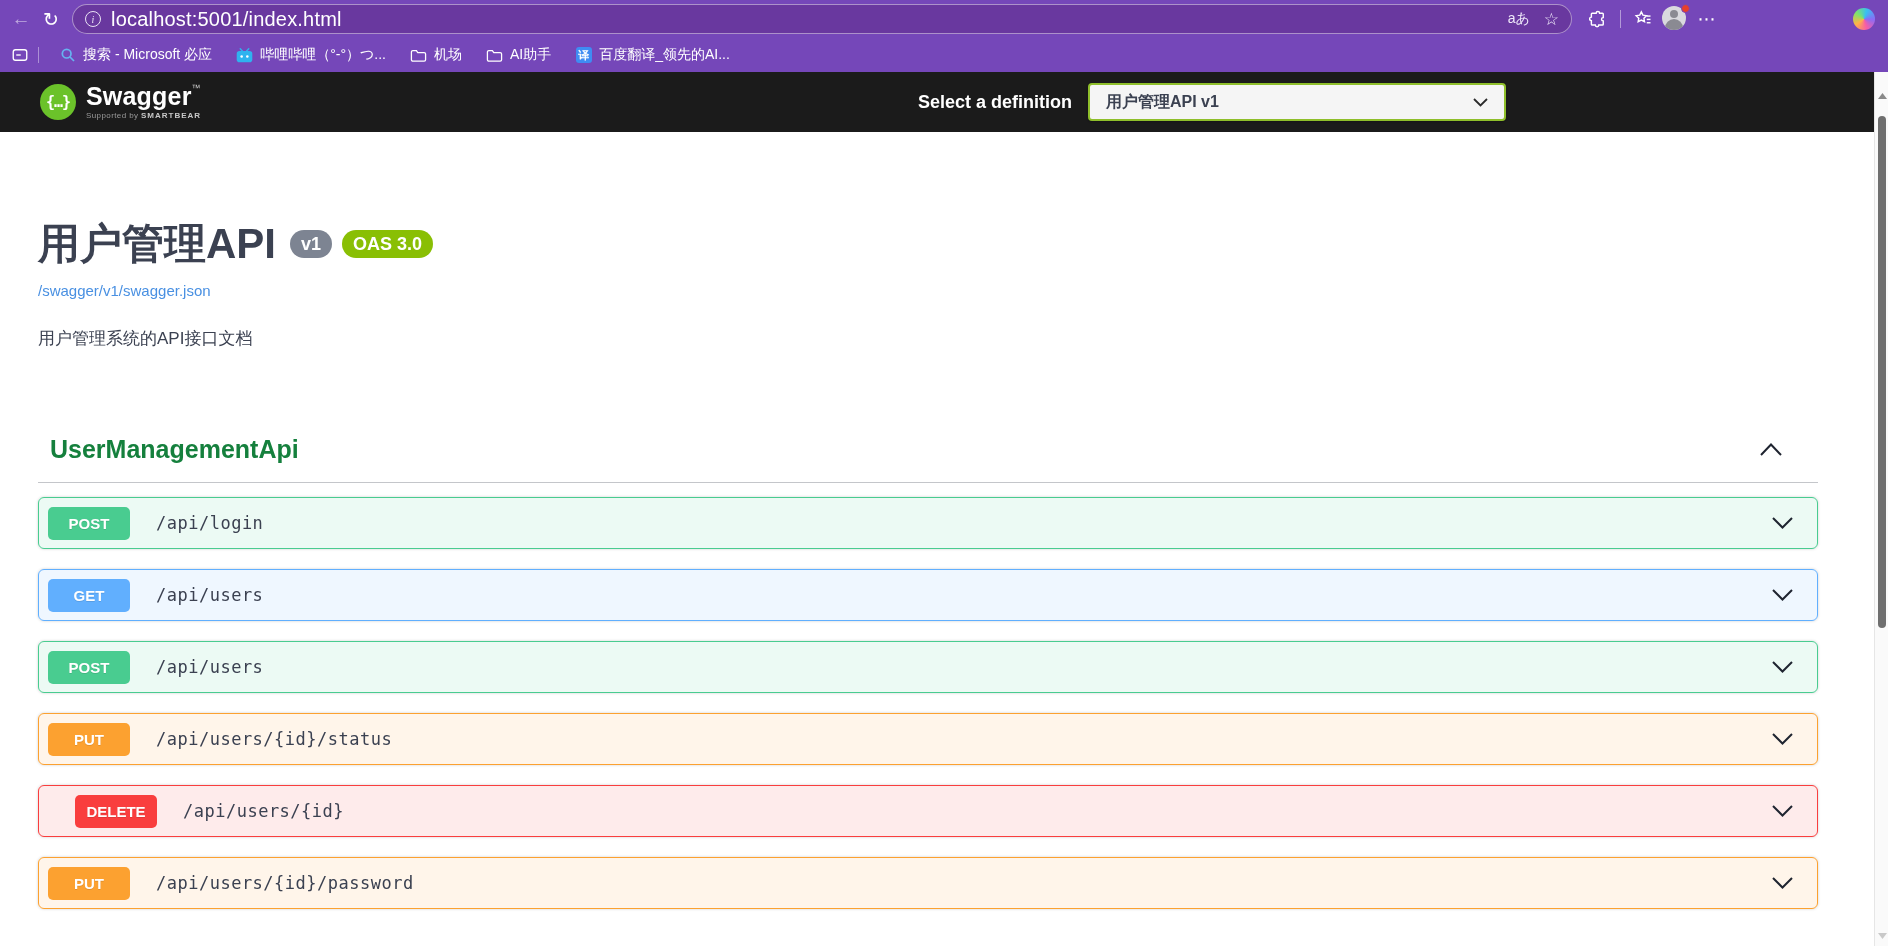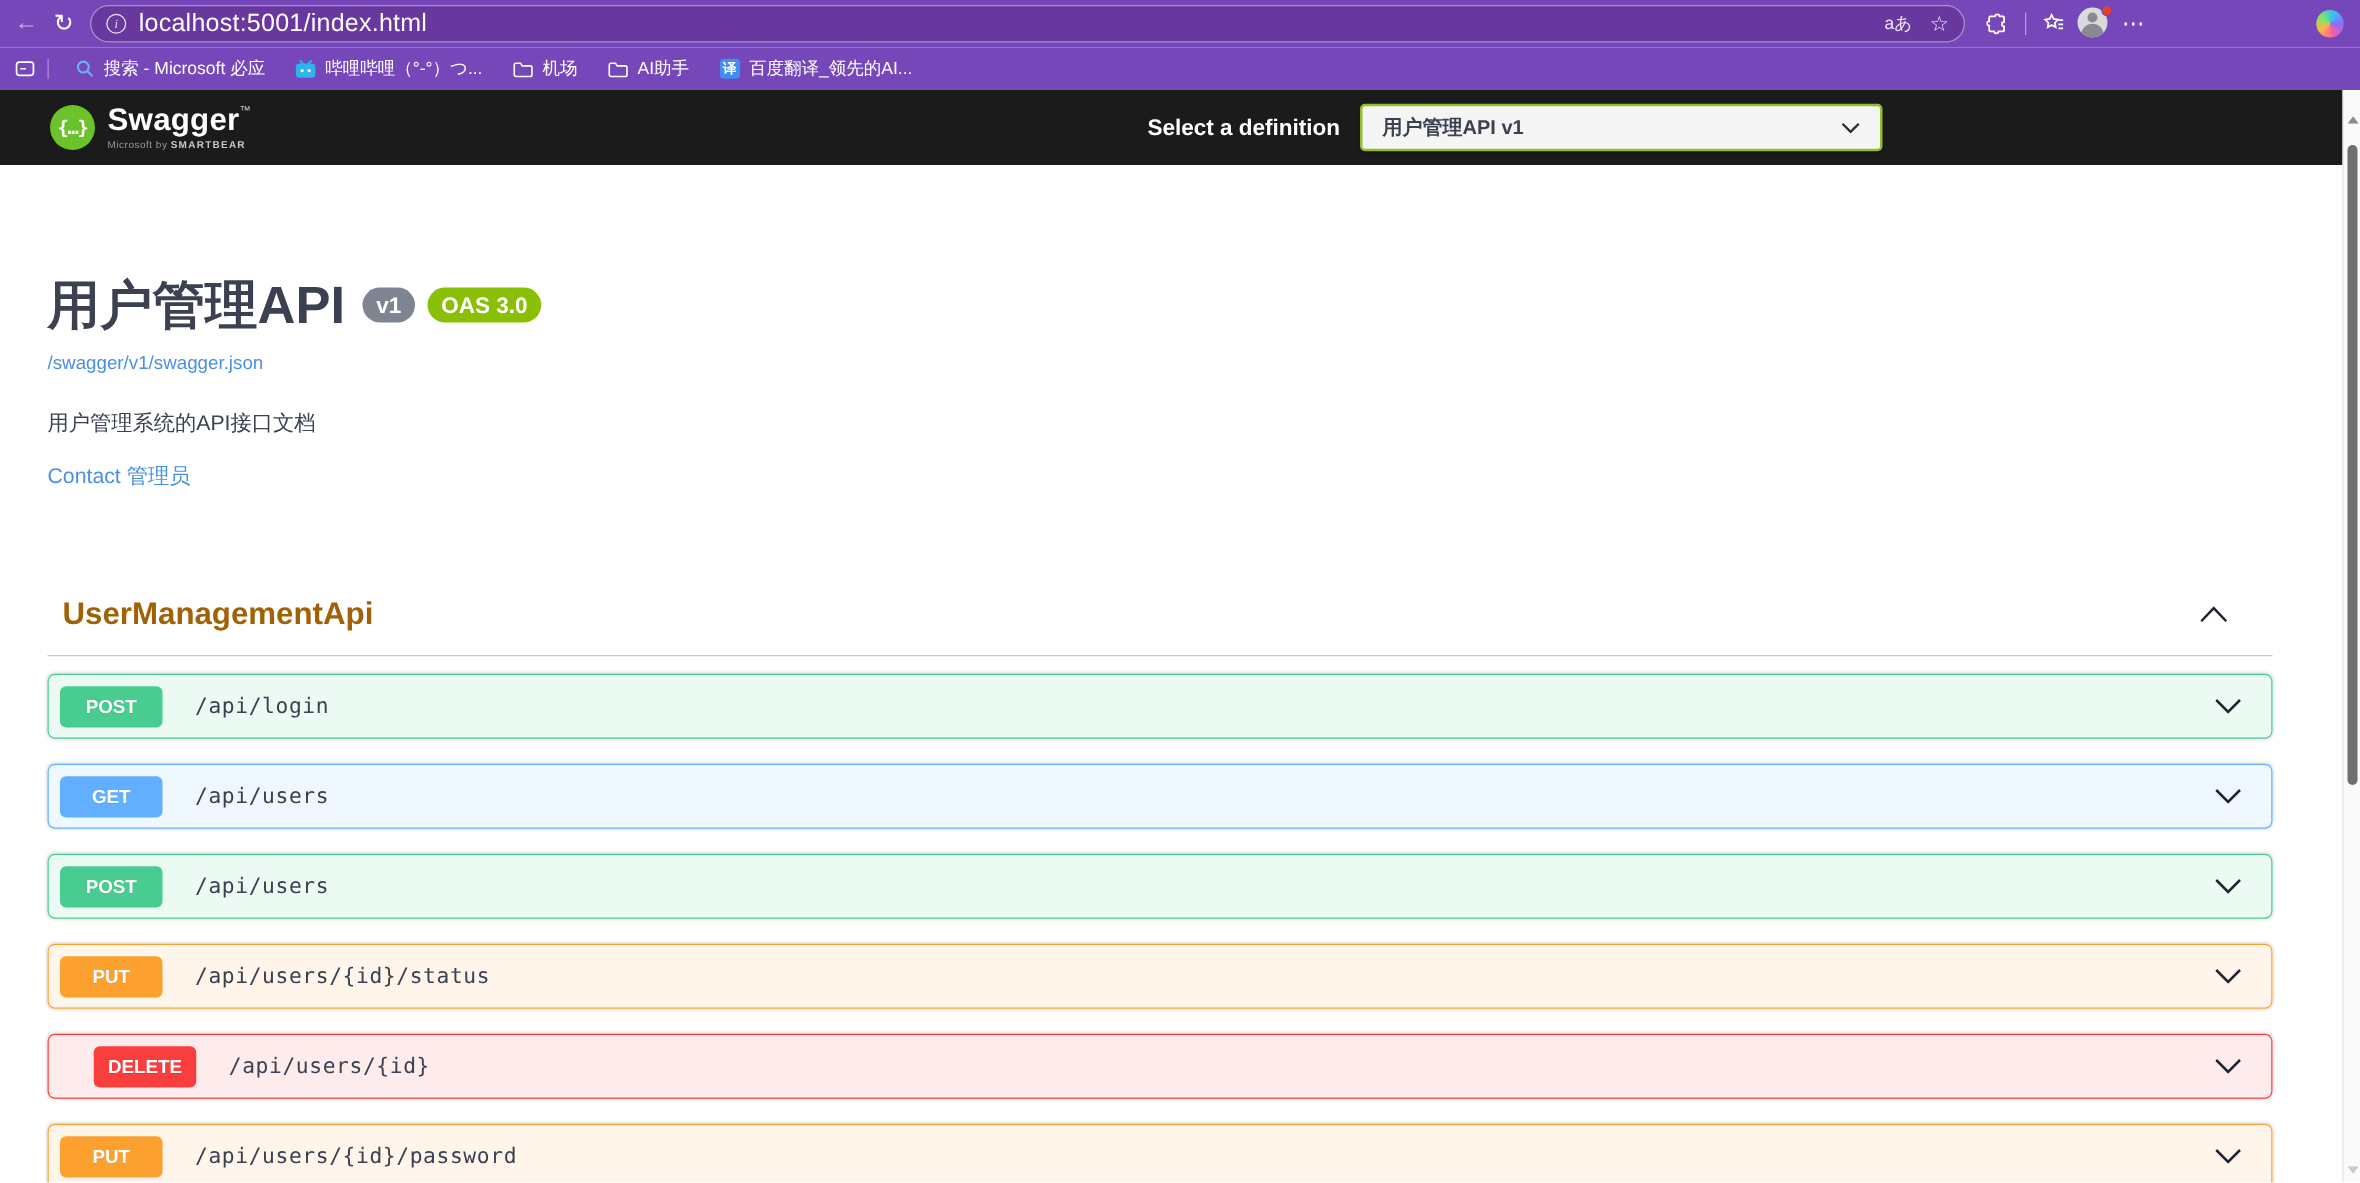--- a/index.html
+++ b/index.html
@@ -76,21 +76,21 @@
   .badge-pill { border-radius:57px; color:#fff; font-size:18px; font-weight:bold; padding:5px 11px; line-height:1; }
   .badge-version { background:#7d8492; }
   .badge-oas { background:#89bf04; }
   .spec-link { margin-top:16px; font-size:15px; color:#4990e2; }
   .api-description { margin-top:28px; font-size:17px; color:#3b4151; }
   .contact-link { margin-top:19px; font-size:17px; color:#4990e2; }
 
   .tag-section { margin-top:84px; }
   .tag-header { display:flex; align-items:center; justify-content:space-between;
     padding:0 10px 18px 12px; border-bottom:1px solid rgba(59,65,81,.3); }
-  .tag-title { font-size:25px; font-weight:bold; color:#a16207; }
+  .tag-title { font-size:25px; font-weight:bold; color:#15803d; }
   .tag-collapse { display:flex; align-items:center; justify-content:center; width:30px; height:30px; margin-right:22px; }
 
   .endpoints { margin-top:14px; }
   .opblock { height:52px; border-radius:6px; border:1px solid; display:flex; align-items:center;
     padding-left:9px; margin-bottom:20px; box-shadow:0 0 3px rgba(0,0,0,.19); }
   .op-method { width:82px; height:33px; border-radius:5px; color:#fff; font-weight:bold; font-size:15px;
     display:flex; align-items:center; justify-content:center; text-shadow:0 1px 0 rgba(0,0,0,.1); flex:0 0 auto; }
   .op-path { margin-left:26px; font-family:"DejaVu Sans Mono", monospace; font-size:17px; color:#3b4151; letter-spacing:.5px; }
   .op-chevron { margin-left:auto; margin-right:24px; display:flex; }
 
@@ -208,21 +208,21 @@
   </div>
 
   <div class="swagger-topbar">
     <div class="logo-group">
       <div class="logo-circle">{…}</div>
       <div class="logo-texts">
         <div>
           <span class="logo-title">Swagger</span><span class="logo-tm">™</span>
         </div>
         <div class="logo-sub">
-          <span>Microsoft by</span> <b>SMARTBEAR</b>
+          <span>Supported by</span> <b>SMARTBEAR</b>
         </div>
       </div>
     </div>
     <div class="topbar-right">
       <span class="select-label">Select a definition</span>
       <div class="definition-select">
         <span class="sel-text">用户管理API v1</span>
         <span class="sel-chevron">
           <svg width="15" height="9" viewBox="0 0 15 9" fill="none" stroke="#2b2b2b" stroke-width="1.8">
               <polyline points="1,1 7.5,7.5 14,1"></polyline>
@@ -235,21 +235,20 @@
   <div class="content">
     <div class="info-title-row">
       <h1 class="page-title">用户管理API</h1>
       <div class="badges">
         <span class="badge-pill badge-version">v1</span>
         <span class="badge-pill badge-oas">OAS 3.0</span>
       </div>
     </div>
     <div class="spec-link">/swagger/v1/swagger.json</div>
     <div class="api-description">用户管理系统的API接口文档</div>
-    <div class="contact-link">Contact 管理员</div>
 
     <div class="tag-section">
       <div class="tag-header">
         <span class="tag-title">UserManagementApi</span>
         <span class="tag-collapse">
           <svg width="22" height="13" viewBox="0 0 22 13" fill="none" stroke="#1f2430" stroke-width="2">
               <polyline points="1,12 11,1.5 21,12"></polyline>
             </svg>
         </span>
       </div>

